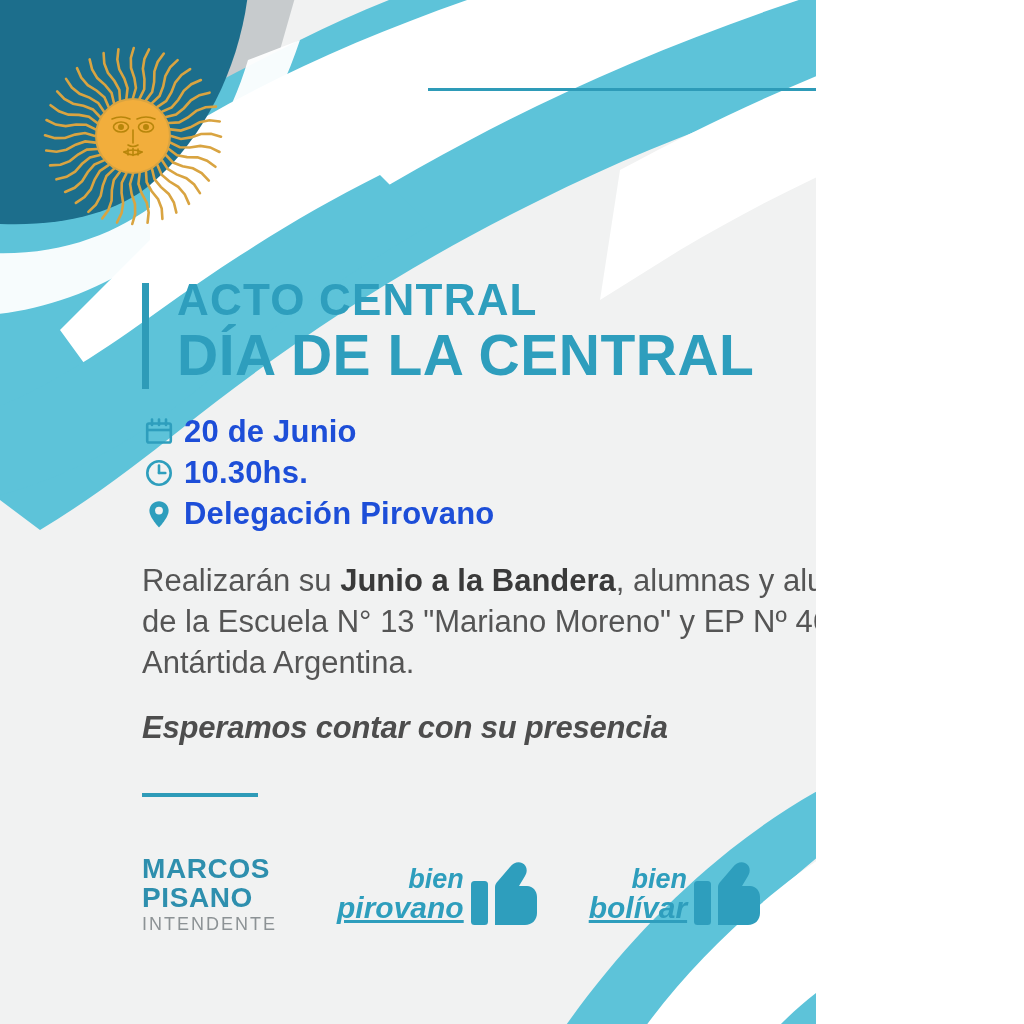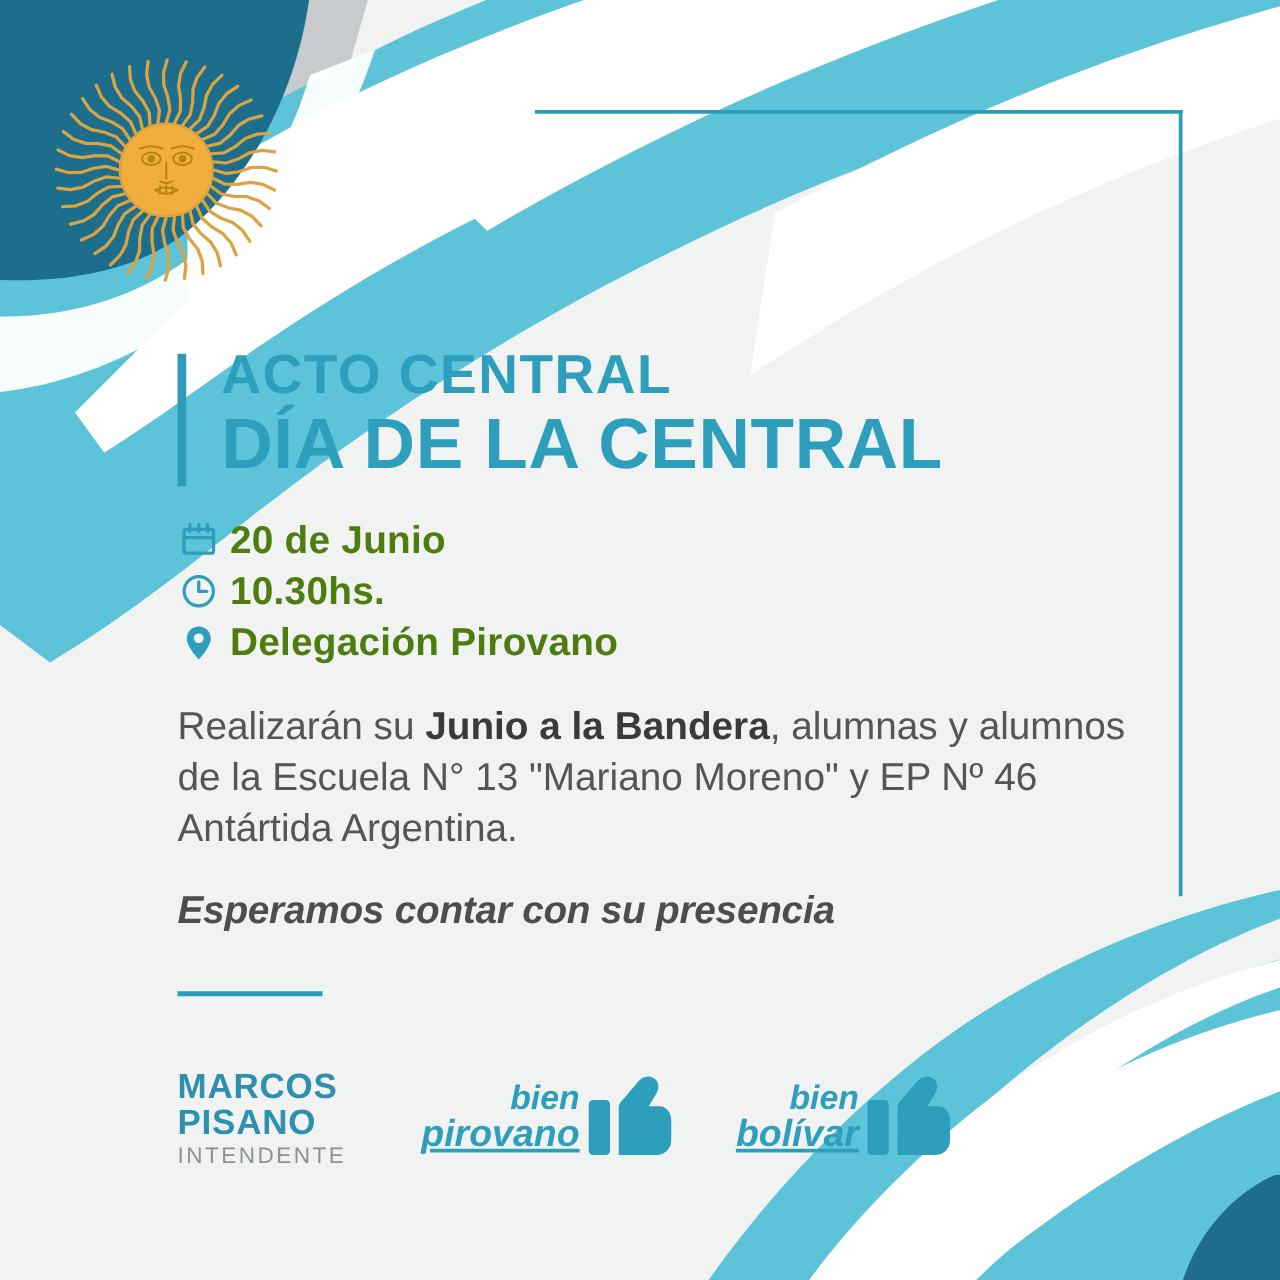--- a/index.html
+++ b/index.html
@@ -2,21 +2,21 @@
 <html><head>
 <meta charset="utf-8">
 <style>
   html, body {
     margin: 0;
     padding: 0;
     background: #ffffff;
   }
   #poster {
     position: relative;
-    width: 1024px;
+    width: 816px;
     height: 1024px;
     background: #F1F2F2;
     overflow: hidden;
     font-family: "Liberation Sans", sans-serif;
   }
 
   
   .deco-svg {
     position: absolute;
     top: 0; left: 0;
@@ -96,21 +96,21 @@
     min-width: 34px;
     height: 34px;
     display: flex;
     align-items: center;
     justify-content: center;
     margin-right: 8px;
   }
   .meta-text {
     font-size: 31px;
     font-weight: bold;
-    color: #4d7c0f;
+    color: #1d4ed8;
     letter-spacing: 0.2px;
     white-space: nowrap;
   }
 
   
   .body-text {
     margin-top: 26px;
     font-size: 31px;
     line-height: 1.32;
     color: #555555;

